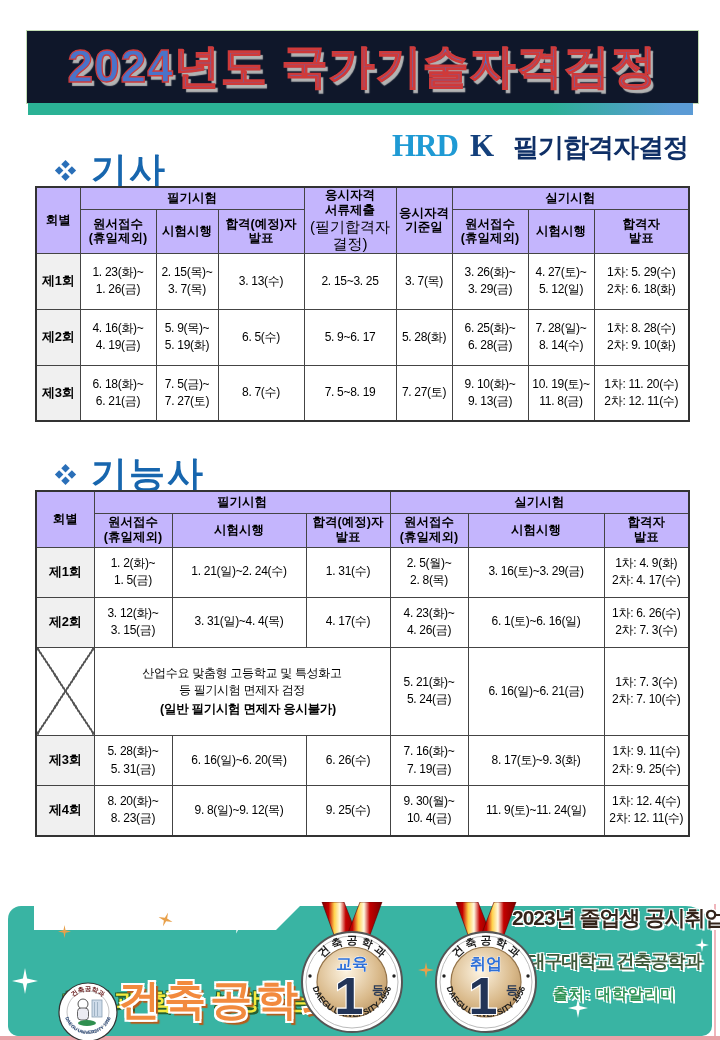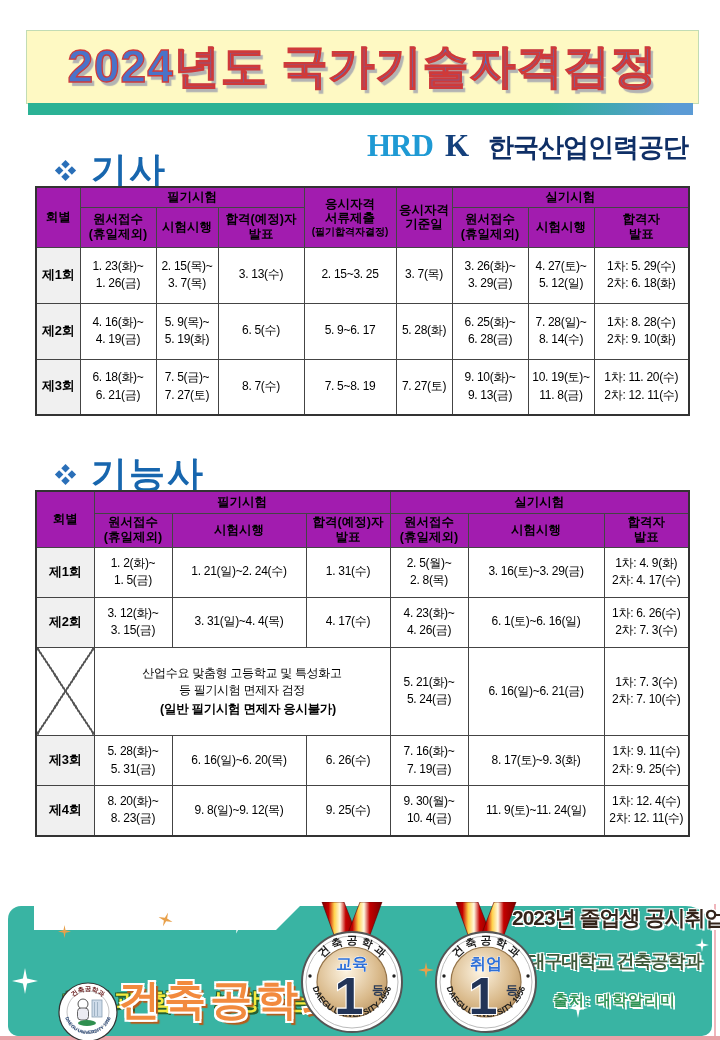--- a/index.html
+++ b/index.html
@@ -1,21 +1,21 @@
 <!DOCTYPE html>
 <html><head>
 <meta charset="utf-8">
 <style>
   html,body{margin:0;padding:0;background:#fff;}
   #page{position:relative;width:720px;height:1040px;background:#fff;overflow:hidden;
         font-family:"Liberation Sans","DejaVu Sans",sans-serif;}
 
   
   .header-box{position:absolute;left:26px;top:30px;width:671px;height:72px;
-    background:#fef9c3;border:1px solid #c2dcb4;display:flex;align-items:center;justify-content:center;}
+    background:#0f172a;border:1px solid #c2dcb4;display:flex;align-items:center;justify-content:center;}
   .main-title{font-size:46px;font-weight:800;color:#4a73c9;letter-spacing:1px;
     -webkit-text-stroke:1.3px #cf3a3a;text-shadow:3px 4px 1px #b3b3b3;white-space:nowrap;}
   .accent-bar{position:absolute;left:28px;top:103px;width:665px;height:12px;
     background:linear-gradient(90deg,#2bb295 0%,#2bb295 78%,#5b9bd5 97%);}
   .hrdk{position:absolute;top:128px;right:32px;display:flex;align-items:baseline;gap:12px;font-family:Liberation Serif, serif;}
   .hrdk .hrd{font-size:31px;font-weight:800;color:#1f9ad4;letter-spacing:-1px;}
   .hrdk .k{font-size:31px;font-weight:800;color:#14407c;margin-right:7px;}
   .hrdk .org{font-size:26px;font-weight:800;color:#0f2f66;letter-spacing:-1px;}
 
   
@@ -25,24 +25,24 @@
     background-image:linear-gradient(#2a6fb8,#2a6fb8),linear-gradient(#2a6fb8,#2a6fb8),
                      linear-gradient(#2a6fb8,#2a6fb8),linear-gradient(#2a6fb8,#2a6fb8);
     background-repeat:no-repeat;background-size:6px 6px;
     background-position:0 0,9px 0,0 9px,9px 9px;}
 
   
   table.sched{position:absolute;border-collapse:collapse;table-layout:fixed;
     border:2px solid #333;background:#fff;}
   table.sched th,table.sched td{border:1px solid #444;text-align:center;vertical-align:middle;
     padding:0 1px;white-space:pre-line;color:#000;}
-  table.sched th{background:#a21caf;font-weight:700;line-height:1.18;font-size:12.5px;margin-top:28px;}
+  table.sched th{background:#c4b5fd;font-weight:700;line-height:1.18;font-size:12.5px;margin-top:28px;}
   table.sched td{font-size:12px;line-height:1.45;letter-spacing:-0.3px;}
   table.sched td.rlabel{background:#f0f0f0;font-weight:800;font-size:13px;}
-  .th-sub{display:block;font-size:10px;font-weight:700;}
+  .th-sub{display:block;font-size:15px;font-weight:400;}
   td.cross{background:
     linear-gradient(to top right,transparent calc(50% - 1px),#555 calc(50% - 1px),#555 calc(50% + 1px),transparent calc(50% + 1px)),
     linear-gradient(to bottom right,transparent calc(50% - 1px),#555 calc(50% - 1px),#555 calc(50% + 1px),transparent calc(50% + 1px));}
   td.note-cell{font-size:12px;line-height:1.3;}
   .note-bold{font-weight:800;font-size:12.5px;margin-left:12px;}
 
   
   .slogan{position:absolute;left:0;top:822px;width:720px;text-align:center;
     font-size:37px;font-weight:800;color:#ee0f0f;letter-spacing:-1px;
     -webkit-text-stroke:0.8px #b00000;text-shadow:4px 4px 1px #9f9f9f;white-space:nowrap;}
@@ -65,21 +65,21 @@
 
   .stats{position:absolute;left:512px;top:904px;width:205px;text-align:center;z-index:5;}
   .stats div{white-space:nowrap;}
   .st-title{font-size:21px;font-weight:800;color:#33241a;letter-spacing:-1px;
     text-shadow:-1px -1px 0 #fff,1px -1px 0 #fff,-1px 1px 0 #fff,2px 2px 0 #fff;}
   .st-sub{margin-top:17px;font-size:18px;font-weight:800;color:#3e5a3a;letter-spacing:-1px;
     text-shadow:-1px -1px 0 #fff,1px -1px 0 #fff,-1px 1px 0 #fff,2px 2px 0 #fff;}
   .st-value{margin-top:0;font-size:47px;font-weight:800;color:#ef8348;
     text-shadow:-2px -2px 0 #fff,2px -2px 0 #fff,-2px 2px 0 #fff,2px 2px 0 #fff;}
   .st-unit{font-size:21px;font-weight:800;}
-  .st-source{margin-top:18px;font-size:15px;font-weight:800;color:#2f9457;letter-spacing:1px;
+  .st-source{margin-top:12px;font-size:15px;font-weight:800;color:#2f9457;letter-spacing:1px;
     text-shadow:-1px -1px 0 #fff,1px -1px 0 #fff,-1px 1px 0 #fff,2px 2px 0 #fff;}
 
   svg.medal{position:absolute;z-index:6;}
   svg.emblem{position:absolute;left:56px;top:980px;z-index:6;}
 
   .spark{position:absolute;z-index:4;background:#fff;display:block;
     clip-path:polygon(50% 0,58% 40%,100% 50%,58% 60%,50% 100%,42% 60%,0 50%,42% 40%);}
   .spark.orange{background:#e8a04a;}
 </style>
 </head>
@@ -87,21 +87,21 @@
 
 <div id="page">
 
   <div class="header-box">
     <div class="main-title">2024년도 국가기술자격검정</div>
   </div>
   <div class="accent-bar"></div>
   <div class="hrdk">
     <span class="hrd">HRD</span>
     <span class="k">K</span>
-    <span class="org">한국산업인력공단</span>
+    <span class="org">필기합격자결정</span>
   </div>
 
   <div class="sec-head" style="left:58px;top:146px;">
     <span class="bullet"></span>
     <span class="txt">기사</span>
   </div>
 
   <table class="sched" style="left:35px;top:186px;width:653px;">
     <colgroup>
       <col style="width:44px">

